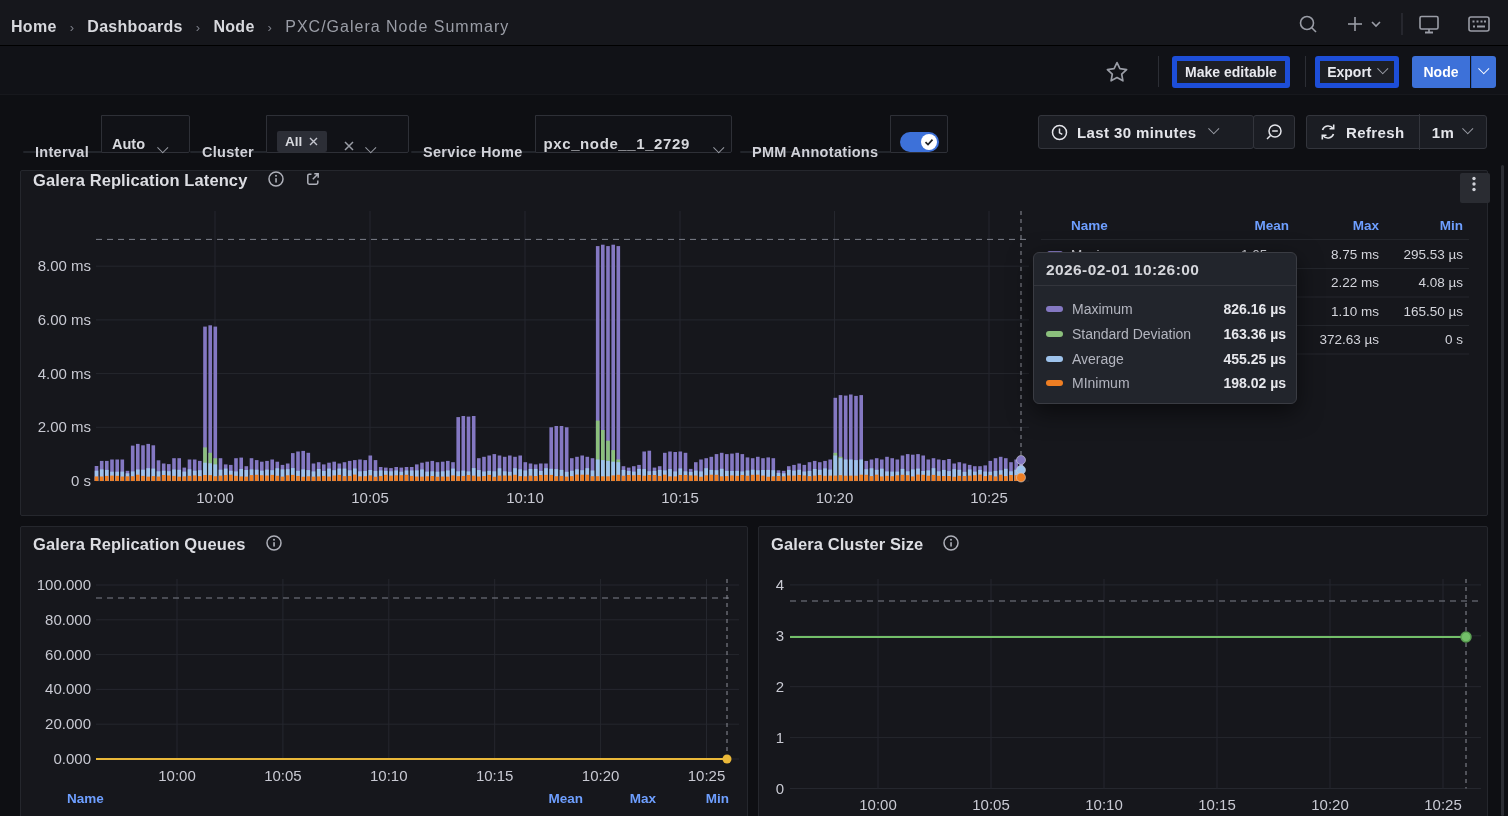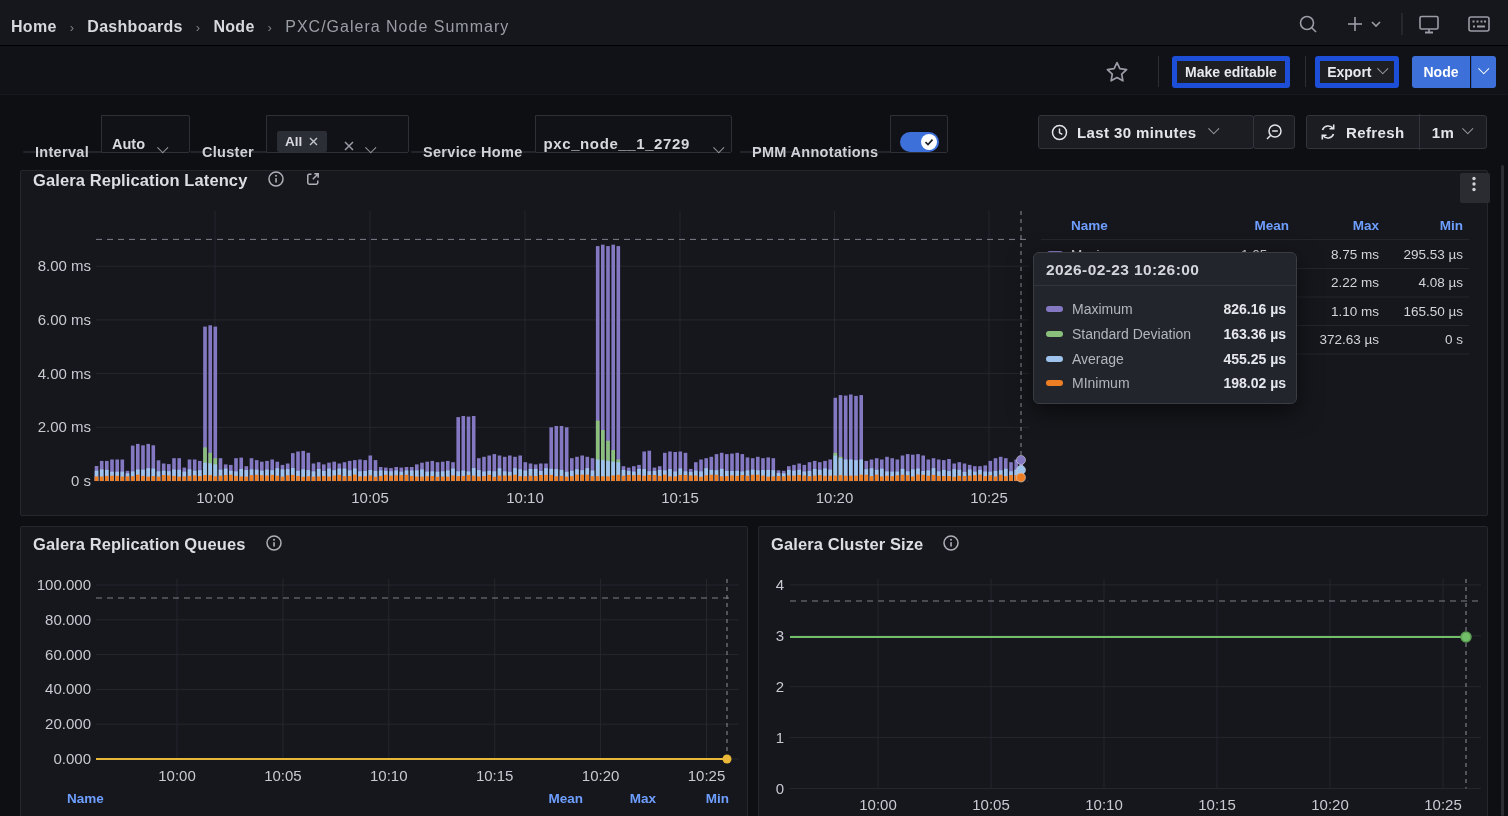--- a/index.html
+++ b/index.html
@@ -753,21 +753,21 @@
 <text x="338" y="104.5" text-anchor="end" style="font-family:'Liberation Sans',sans-serif;font-size:13.5px;fill:#d3d4db">1.10 ms</text>
 <text x="422" y="104.5" text-anchor="end" style="font-family:'Liberation Sans',sans-serif;font-size:13.5px;fill:#d3d4db">165.50 µs</text>
 <rect x="6" y="125.5" width="16" height="5" rx="2.5" fill="#ee7e23"></rect>
 <text x="30" y="133.0" style="font-family:'Liberation Sans',sans-serif;font-size:13.5px;fill:#d3d4db">MInimum</text>
 <text x="248" y="133.0" text-anchor="end" style="font-family:'Liberation Sans',sans-serif;font-size:13.5px;fill:#d3d4db">212.42 µs</text>
 <text x="338" y="133.0" text-anchor="end" style="font-family:'Liberation Sans',sans-serif;font-size:13.5px;fill:#d3d4db">372.63 µs</text>
 <text x="422" y="133.0" text-anchor="end" style="font-family:'Liberation Sans',sans-serif;font-size:13.5px;fill:#d3d4db">0 s</text>
 </svg>
 </div>
 <div class="tooltip">
-<div style="position:absolute;left:12px;top:8px;font-size:15.5px;font-weight:700;letter-spacing:0.4px;color:#d5d6db">2026-02-23 10:26:00</div>
+<div style="position:absolute;left:12px;top:8px;font-size:15.5px;font-weight:700;letter-spacing:0.4px;color:#d5d6db">2026-02-01 10:26:00</div>
 <div style="position:absolute;left:0;top:32px;width:100%;height:1px;background:#33353c"></div>
 <div class="ttrow" style="top:46px">
       <span class="pill" style="background:#8478c2"></span>
       <span class="ttname">Maximum</span>
       <span class="ttval">826.16 µs</span>
     </div>
 <div class="ttrow" style="top:71px">
       <span class="pill" style="background:#8bbf7c"></span>
       <span class="ttname">Standard Deviation</span>
       <span class="ttval">163.36 µs</span>

